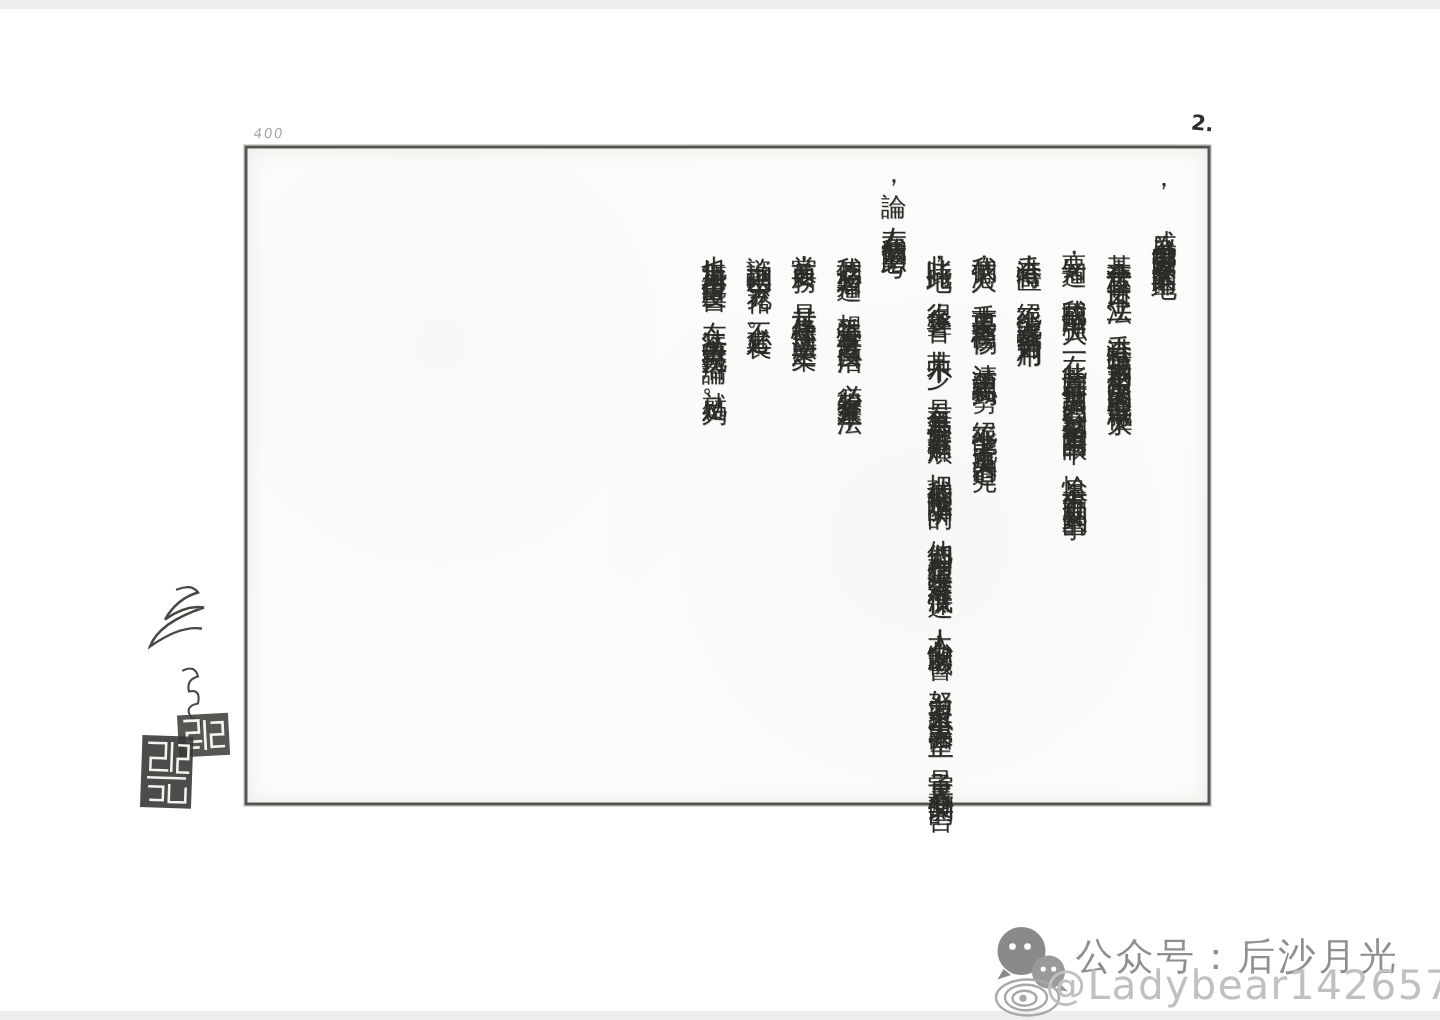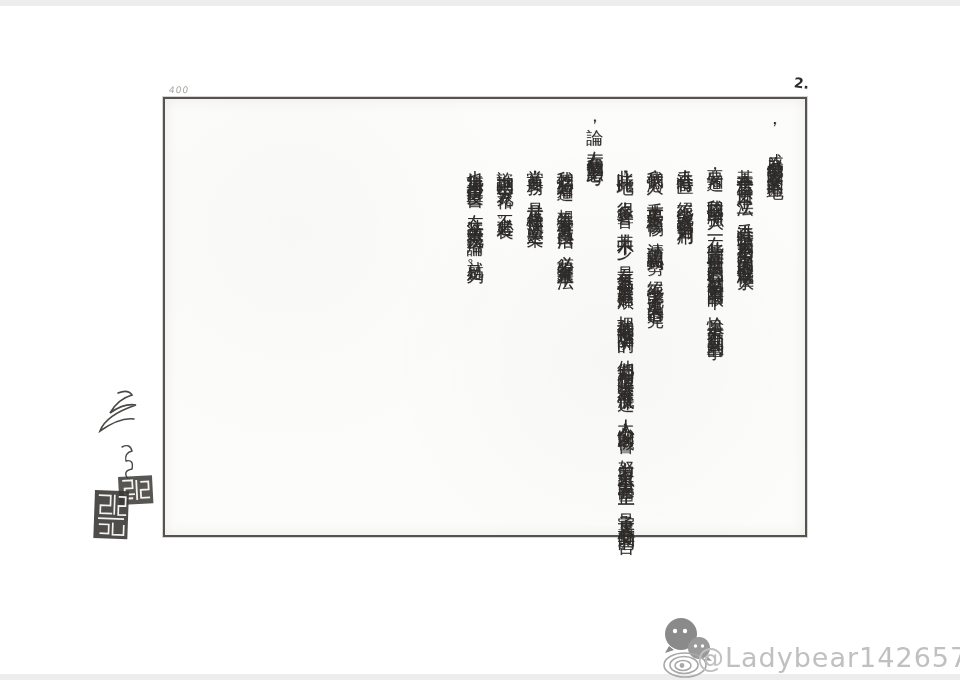--- a/index.html
+++ b/index.html
@@ -113,14 +113,15 @@
     <circle cx="40.5" cy="34" r="1.7" fill="#ffffff"></circle>
     <circle cx="47.5" cy="34" r="1.7" fill="#ffffff"></circle>
 
     <g fill="none" stroke="#a8a8a8" stroke-width="1.6">
       <ellipse cx="30" cy="53" rx="21" ry="12"></ellipse>
       <ellipse cx="29" cy="53" rx="14" ry="8.5"></ellipse>
       <ellipse cx="28" cy="53.5" rx="8" ry="5"></ellipse>
       <circle cx="27" cy="53.5" r="2.4" fill="#a8a8a8" stroke="none"></circle>
     </g>
   </svg>
+  <div class="wm-line1">公众号：后沙月光</div>
   <div class="wm-line2">@Ladybear142657</div>
 </div>
 
 </body></html>

